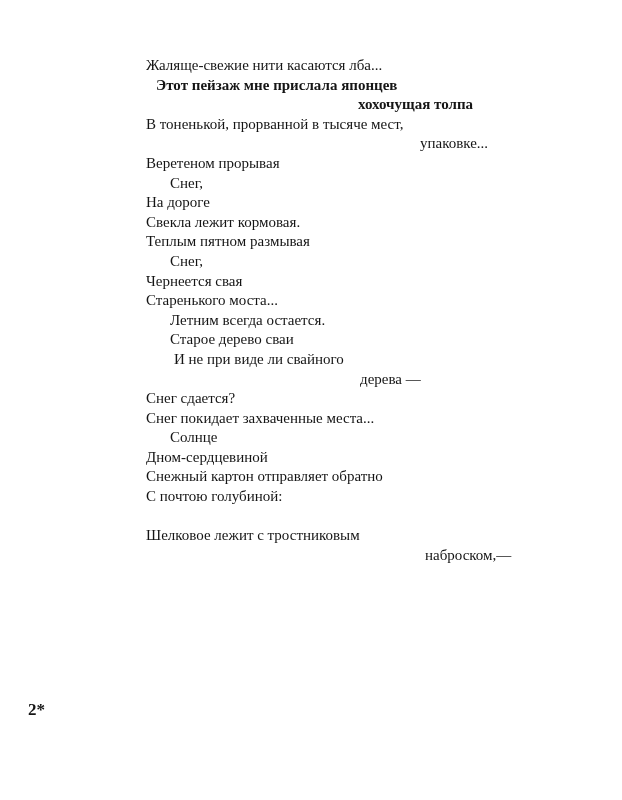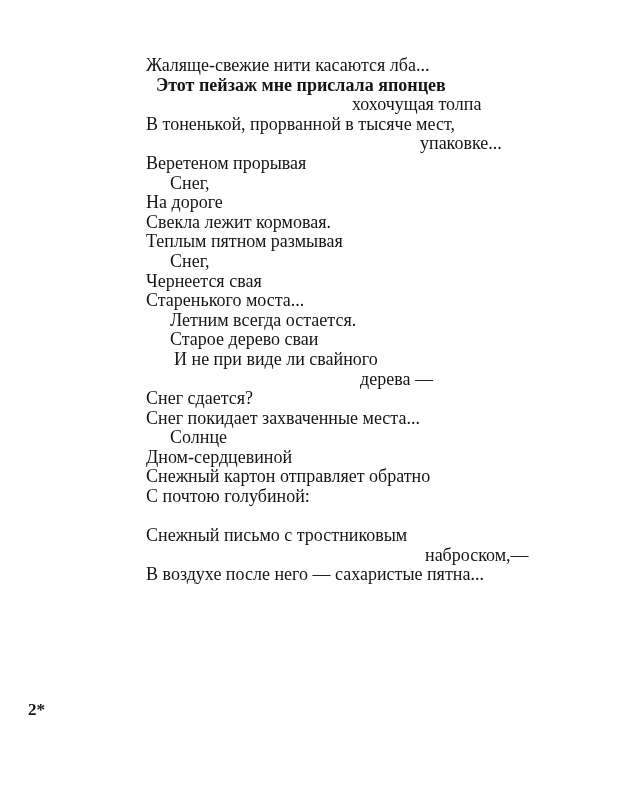--- a/index.html
+++ b/index.html
@@ -1,35 +1,35 @@
 <!DOCTYPE html>
 <html><head>
 <meta charset="utf-8">
 <style>
   html, body { margin:0; padding:0; }
   body { width:622px; height:800px; background:#ffffff; position:relative; overflow:hidden; }
   .poem { position:absolute; left:146px; top:56px; width:400px;
-    font-family:"Liberation Serif", "DejaVu Serif", serif; font-size:18px; line-height:19.6px; color:#151515; }
+    font-family:"Liberation Serif", "DejaVu Serif", serif; font-size:15px; line-height:19.6px; color:#151515; }
   .line { position:relative; height:19.6px; white-space:nowrap; }
   .line span { position:absolute; top:0; }
   .blank { height:19.6px; }
   .pageno { position:absolute; left:28px; top:700px; font-family:"Liberation Serif", serif; font-weight:bold; font-size:17px; color:#151515; }
 </style>
 </head>
 <body>
 
 <div class="poem" id="poem">
     <div class="line">
       <span style="left: 0px;">Жаляще-свежие нити касаются лба...</span>
     </div>
     <div class="line">
       <span style="left: 10px; font-weight: bold;">Этот пейзаж мне прислала японцев</span>
     </div>
     <div class="line">
-      <span style="left: 206px;">хохочущая толпа</span>
+      <span style="left: 212px; font-weight: bold;">хохочущая толпа</span>
     </div>
     <div class="line">
       <span style="left: 0px;">В тоненькой, прорванной в тысяче мест,</span>
     </div>
     <div class="line">
       <span style="left: 274px;">упаковке...</span>
     </div>
     <div class="line">
       <span style="left: 0px;">Веретеном прорывая</span>
     </div>
@@ -79,22 +79,19 @@
       <span style="left: 0px;">Дном-сердцевиной</span>
     </div>
     <div class="line">
       <span style="left: 0px;">Снежный картон отправляет обратно</span>
     </div>
     <div class="line">
       <span style="left: 0px;">С почтою голубиной:</span>
     </div>
     <div class="blank"></div>
     <div class="line">
-      <span style="left: 0px;">Снежный письмо с тростниковым</span>
+      <span style="left: 0px;">Шелковое лежит с тростниковым</span>
     </div>
     <div class="line">
       <span style="left: 279px;">наброском,—</span>
-    </div>
-    <div class="line">
-      <span style="left: 0px;">В воздухе после него — сахаристые пятна...</span>
     </div>
   </div>
 <div class="pageno">2*</div>
 
 </body></html>

